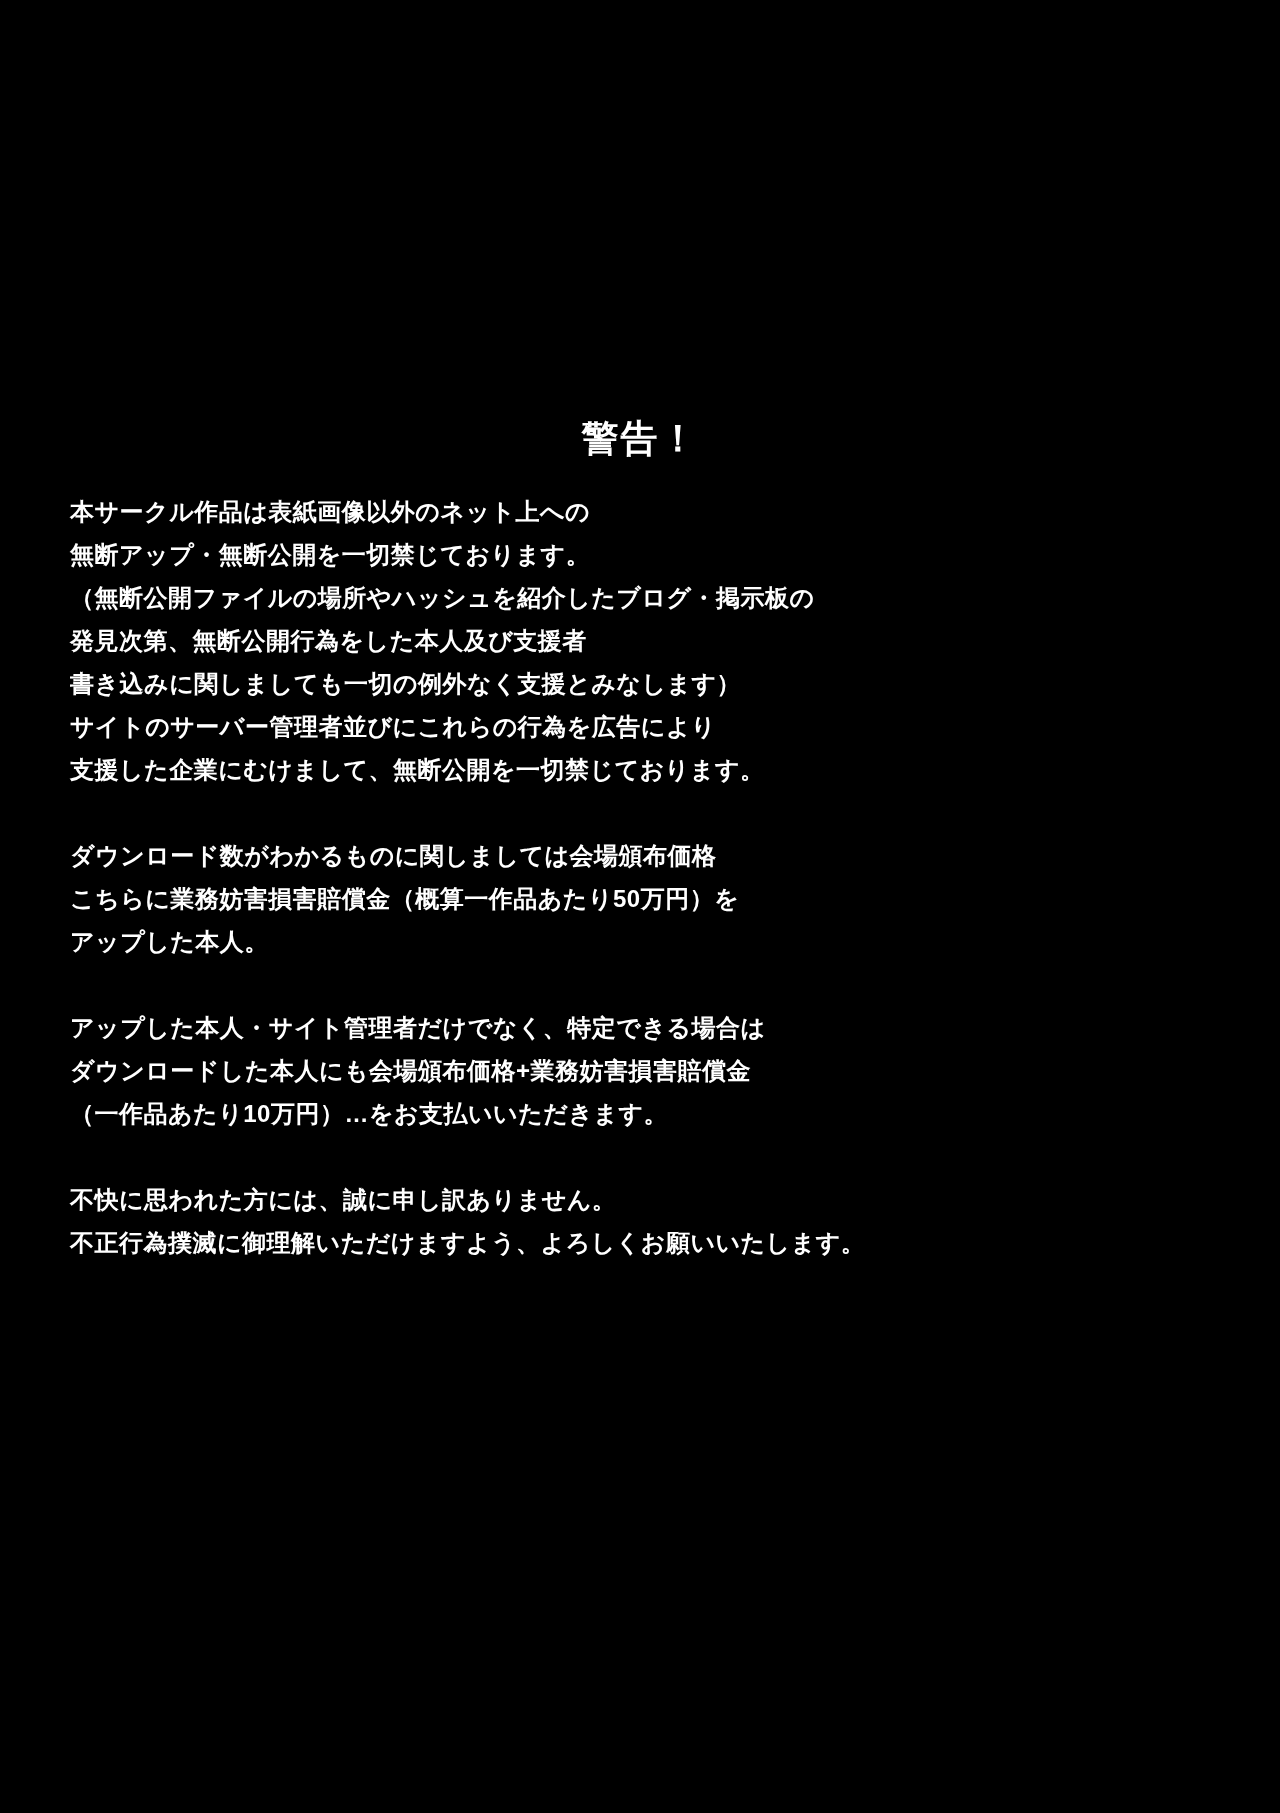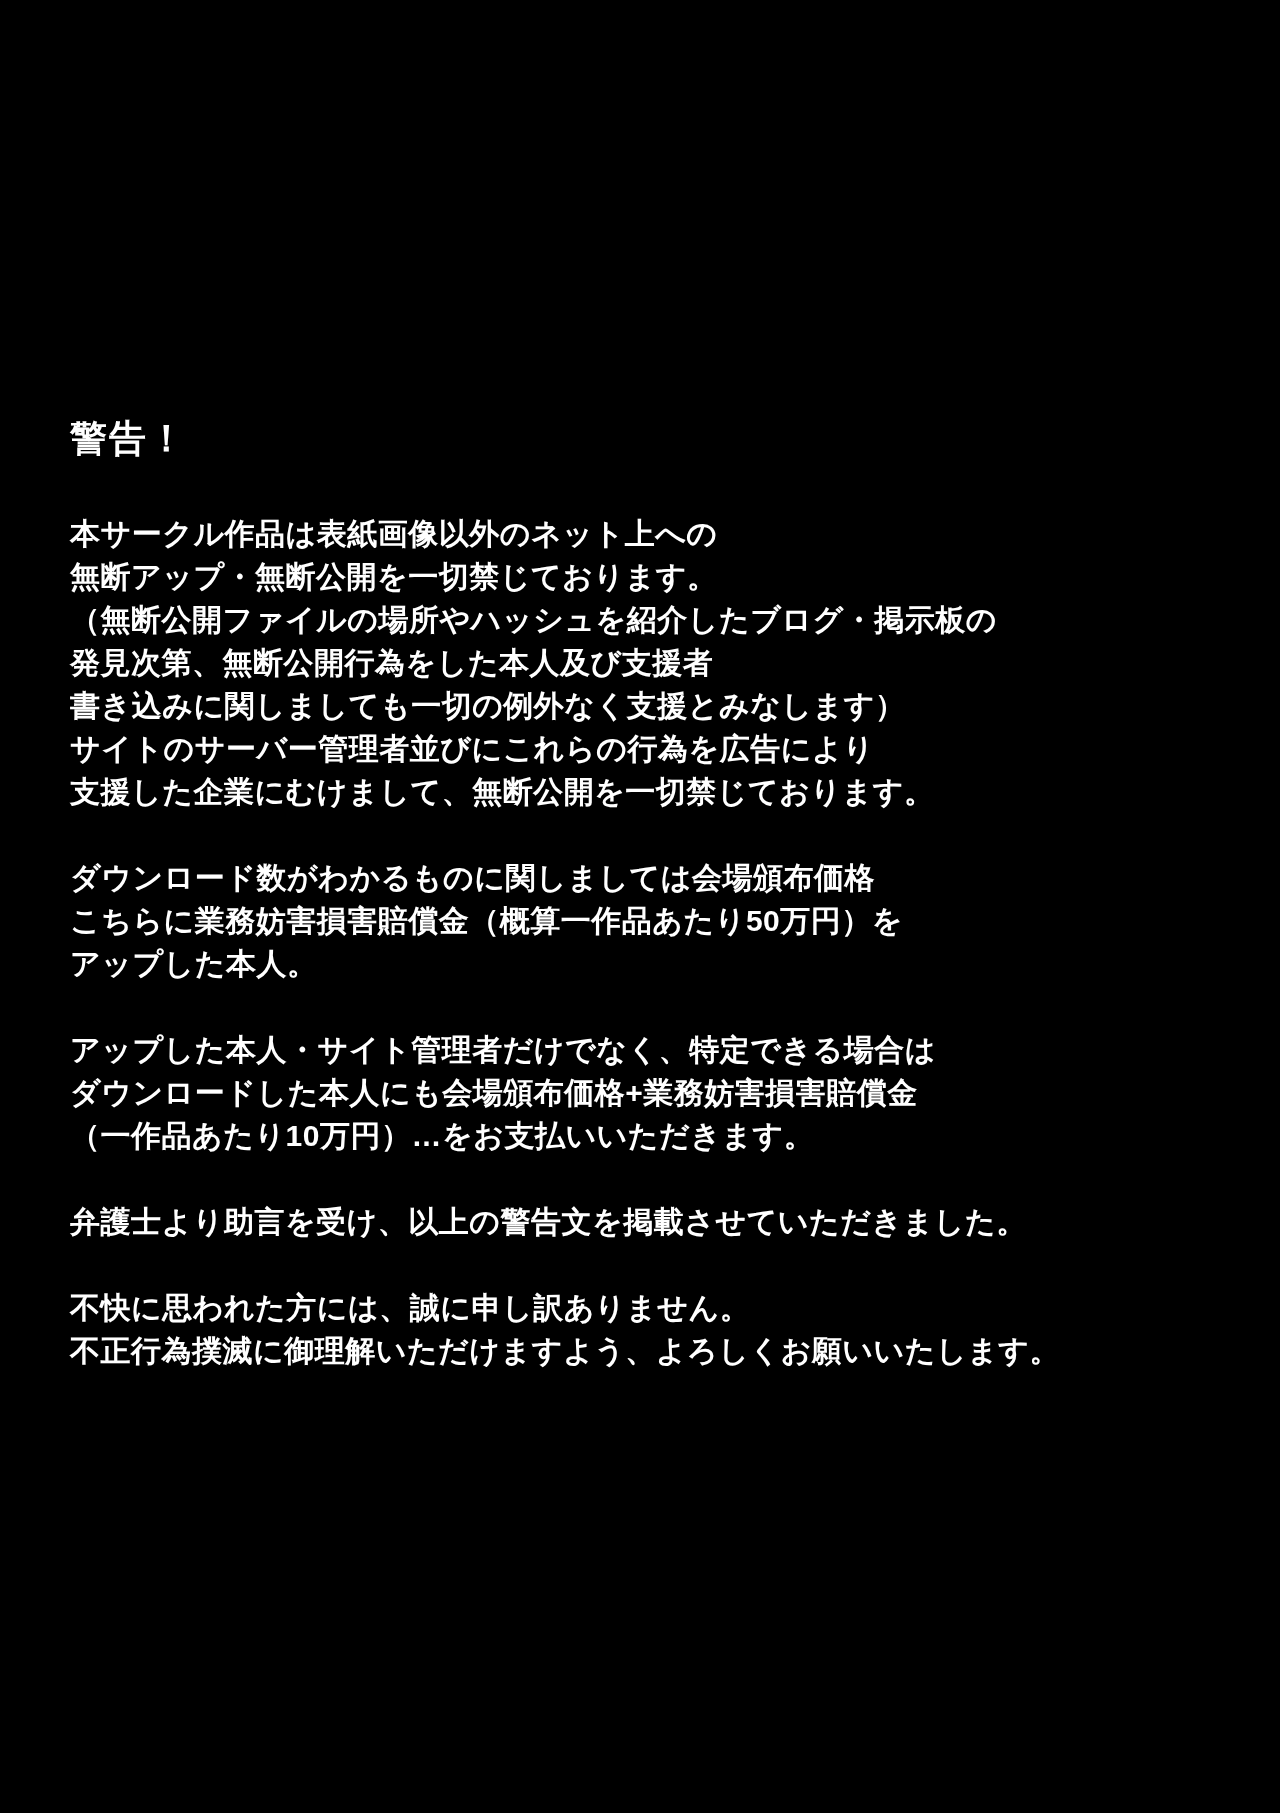--- a/index.html
+++ b/index.html
@@ -19,28 +19,29 @@
     left: 70px;
     top: 415px;
     width: 1140px;
     color: #ffffff;
     font-weight: 700;
     -webkit-font-smoothing: antialiased;
   }
   .heading {
     font-size: 37px;
     line-height: 48px;
-    margin: 0 0 49px 0;
+    margin: 0 0 27px 0;
     letter-spacing: 2px;
+    text-align: center;
   }
   .para {
     margin: 0 0 43px 0;
   }
   .line {
-    font-size: 30px;
+    font-size: 24px;
     line-height: 43px;
     white-space: nowrap;
     letter-spacing: 0.5px;
   }
 </style>
 </head>
 <body>
 
 <div class="content">
 
@@ -61,22 +62,19 @@
     <div class="line">こちらに業務妨害損害賠償金（概算一作品あたり50万円）を</div>
     <div class="line">アップした本人。</div>
   </div>
 
   <div class="para">
     <div class="line">アップした本人・サイト管理者だけでなく、特定できる場合は</div>
     <div class="line">ダウンロードした本人にも会場頒布価格+業務妨害損害賠償金</div>
     <div class="line">（一作品あたり10万円）…をお支払いいただきます。</div>
   </div>
 
-  <div class="para">
-    <div class="line">弁護士より助言を受け、以上の警告文を掲載させていただきました。</div>
-  </div>
 
   <div class="para">
     <div class="line">不快に思われた方には、誠に申し訳ありません。</div>
     <div class="line">不正行為撲滅に御理解いただけますよう、よろしくお願いいたします。</div>
   </div>
 
 </div>
 
 </body></html>

